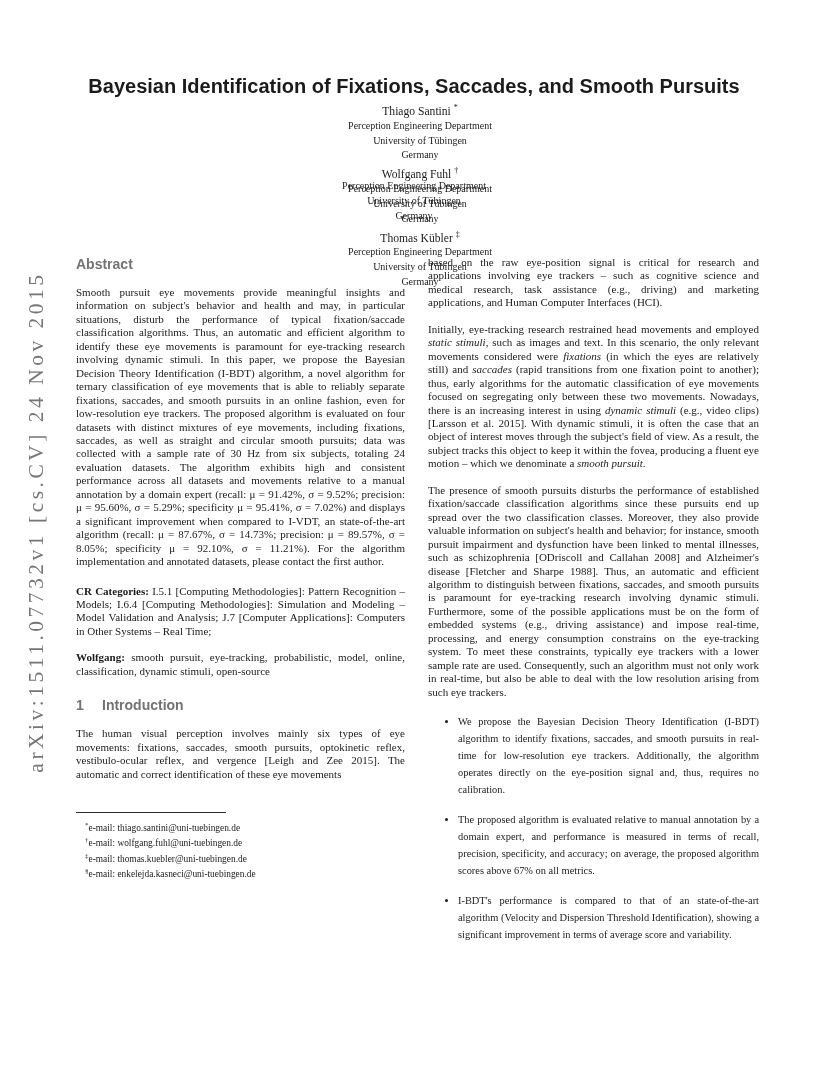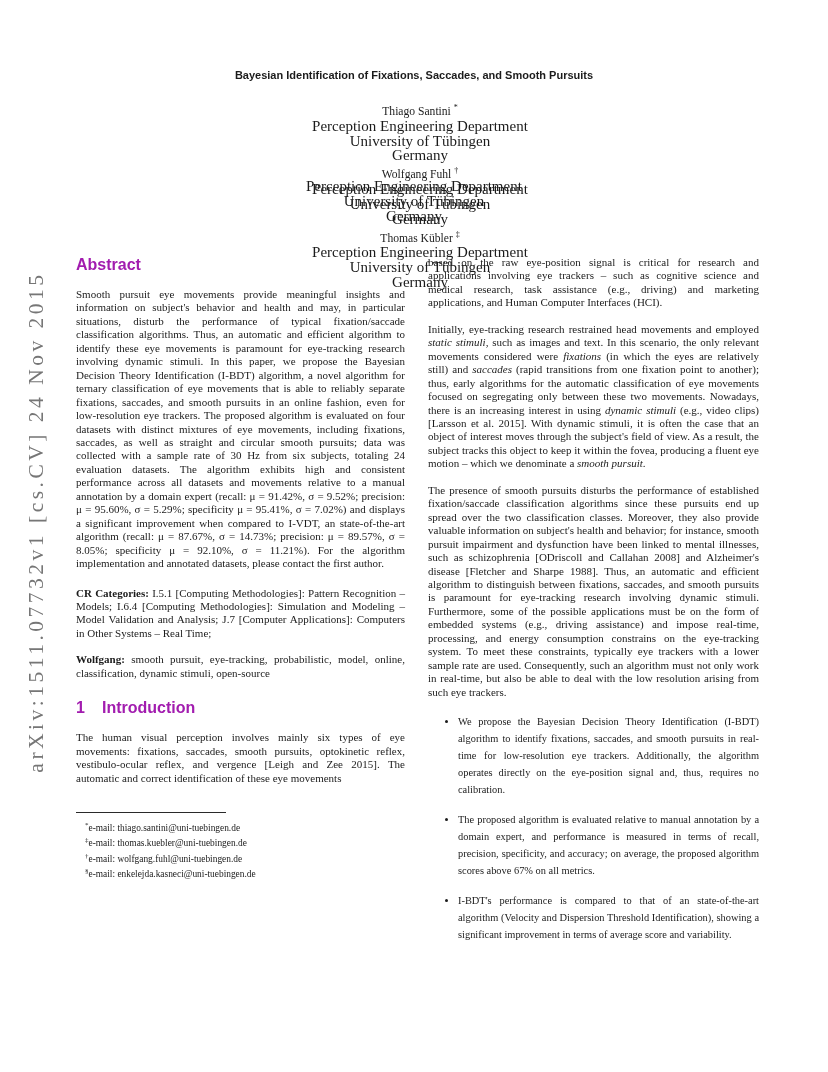--- a/index.html
+++ b/index.html
@@ -27,52 +27,52 @@
 
   
   .title {
     position: absolute;
     top: 62px;
     left: 60px;
     right: 60px;
     text-align: center;
     font-family: "Liberation Sans", sans-serif;
     font-weight: 700;
-    font-size: 11px;
+    font-size: 20px;
   }
   .authors-row {
     position: absolute;
     top: 100px;
     left: 64px;
     right: 52px;
     display: flex;
     flex-direction: column;
   }
   .author { flex: 1; text-align: center; }
   .author-solo {
     position: absolute;
     top: 179px;
     left: 0;
     right: 0;
     text-align: center;
   }
   .author-name { font-size: 11.6px; line-height: 15px; }
-  .author-line { font-size: 15px; line-height: 14.8px; }
+  .author-line { font-size: 10px; line-height: 14.8px; }
   sup.mark { font-size: 8px; }
 
   
   .col { position: absolute; top: 256px; }
   .col-left  { left: 76px;  width: 329px; }
   .col-right { left: 428px; width: 331px; }
 
   .heading {
     font-family: "Liberation Sans", sans-serif;
     font-weight: 700;
-    font-size: 16px;
-    color: #a21caf;
+    font-size: 14px;
+    color: #737373;
     margin: 0 0 14px 0;
   }
   .intro-heading { margin: 19px 0 14px 0; }
   .sec-num { display: inline-block; width: 26px; }
 
   .par {
     font-size: 11px;
     line-height: 13.45px;
     text-align: justify;
     margin: 0 0 13px 0;
@@ -140,22 +140,22 @@
 
     <p class="par"><span class="inline-label">Wolfgang:</span> <span>smooth pursuit, eye-tracking, probabilistic, model, online, classification, dynamic stimuli, open-source</span></p>
 
     <h2 class="heading intro-heading"><span class="sec-num">1</span><span>Introduction</span></h2>
     <p class="par">The human visual perception involves mainly six types of eye movements: fixations, saccades, smooth pursuits, optokinetic reflex, vestibulo-ocular reflex, and vergence [Leigh and Zee 2015]. The automatic and correct identification of these eye movements</p>
   </div>
 
   <div class="footnotes">
     <div class="footnote-rule"></div>
     <div class="footnote"><sup>*</sup><span>e-mail: thiago.santini@uni-tuebingen.de</span></div>
+    <div class="footnote"><sup>†</sup><span>e-mail: wolfgang.fuhl@uni-tuebingen.de</span></div>
     <div class="footnote"><sup>‡</sup><span>e-mail: thomas.kuebler@uni-tuebingen.de</span></div>
-    <div class="footnote"><sup>†</sup><span>e-mail: wolfgang.fuhl@uni-tuebingen.de</span></div>
     <div class="footnote"><sup>§</sup><span>e-mail: enkelejda.kasneci@uni-tuebingen.de</span></div>
   </div>
 
   <div class="col col-right">
     <p class="par">based on the raw eye-position signal is critical for research and applications involving eye trackers – such as cognitive science and medical research, task assistance (e.g., driving) and marketing applications, and Human Computer Interfaces (HCI).</p>
     <p class="par">Initially, eye-tracking research restrained head movements and employed <em>static stimuli</em>, such as images and text. In this scenario, the only relevant movements considered were <em>fixations</em> (in which the eyes are relatively still) and <em>saccades</em> (rapid transitions from one fixation point to another); thus, early algorithms for the automatic classification of eye movements focused on segregating only between these two movements. Nowadays, there is an increasing interest in using <em>dynamic stimuli</em> (e.g., video clips) [Larsson et al. 2015]. With dynamic stimuli, it is often the case that an object of interest moves through the subject's field of view. As a result, the subject tracks this object to keep it within the fovea, producing a fluent eye motion – which we denominate a <em>smooth pursuit</em>.</p>
     <p class="par">The presence of smooth pursuits disturbs the performance of established fixation/saccade classification algorithms since these pursuits end up spread over the two classification classes. Moreover, they also provide valuable information on subject's health and behavior; for instance, smooth pursuit impairment and dysfunction have been linked to mental illnesses, such as schizophrenia [ODriscoll and Callahan 2008] and Alzheimer's disease [Fletcher and Sharpe 1988]. Thus, an automatic and efficient algorithm to distinguish between fixations, saccades, and smooth pursuits is paramount for eye-tracking research involving dynamic stimuli. Furthermore, some of the possible applications must be on the form of embedded systems (e.g., driving assistance) and impose real-time, processing, and energy consumption constrains on the eye-tracking system. To meet these constraints, typically eye trackers with a lower sample rate are used. Consequently, such an algorithm must not only work in real-time, but also be able to deal with the low resolution arising from such eye trackers.</p>
     <ul class="contribs">
       <li>We propose the Bayesian Decision Theory Identification (I-BDT) algorithm to identify fixations, saccades, and smooth pursuits in real-time for low-resolution eye trackers. Additionally, the algorithm operates directly on the eye-position signal and, thus, requires no calibration.</li>
       <li>The proposed algorithm is evaluated relative to manual annotation by a domain expert, and performance is measured in terms of recall, precision, specificity, and accuracy; on average, the proposed algorithm scores above 67% on all metrics.</li>

